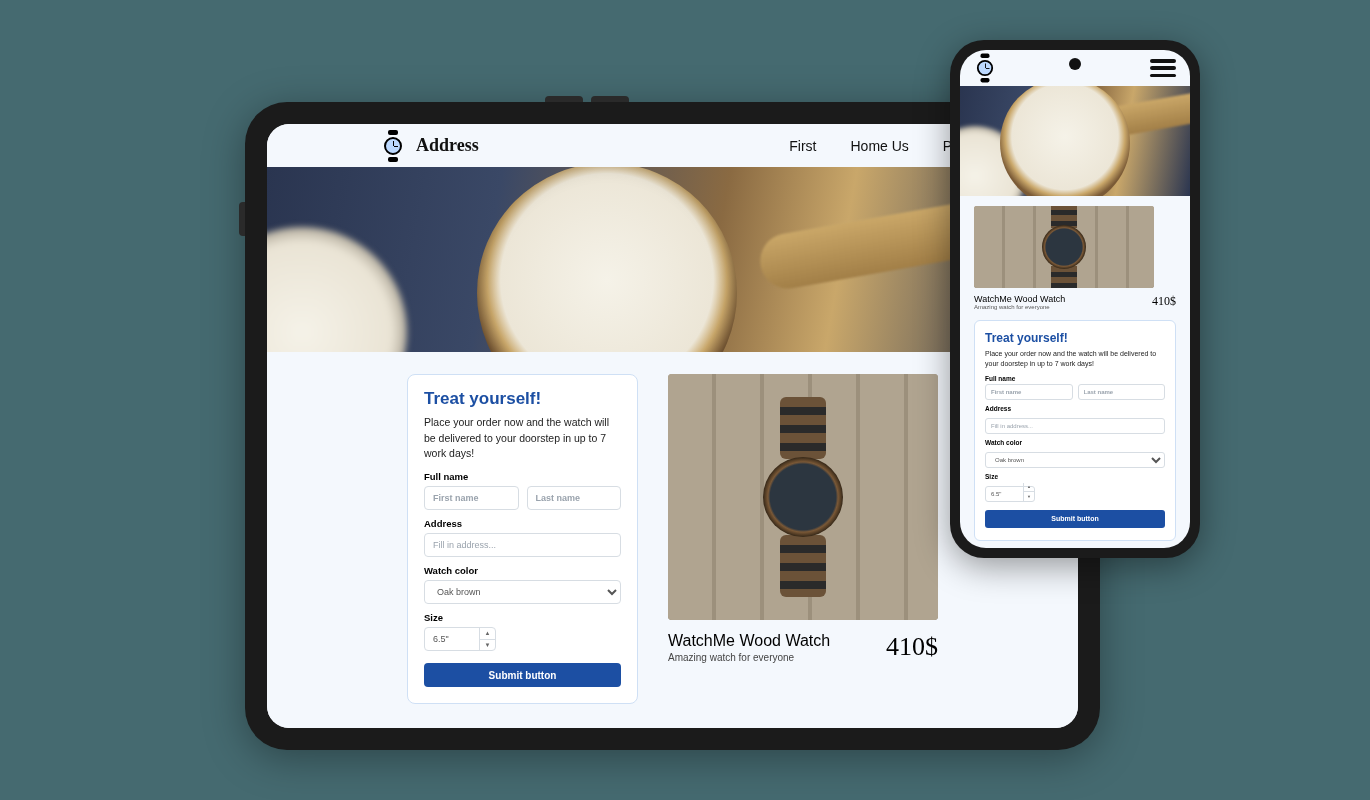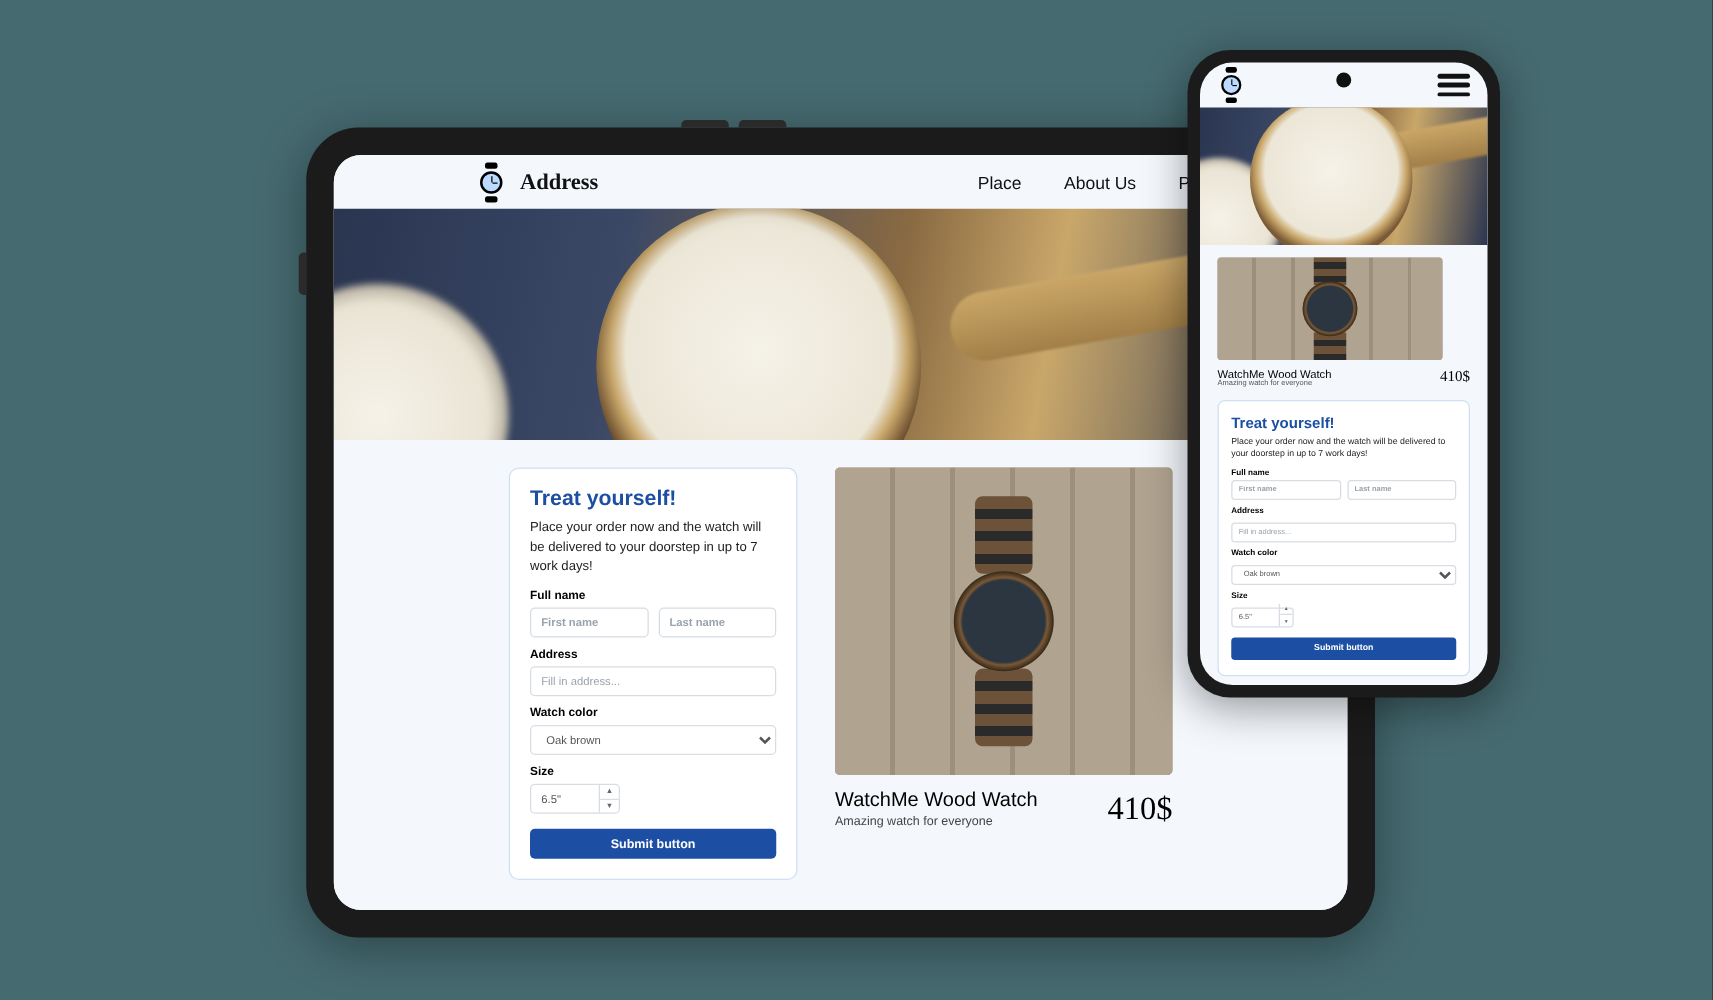--- a/index.html
+++ b/index.html
@@ -278,22 +278,22 @@
     <div class="t-header">
       <div class="t-brand">
         <span class="watch-icon">
           <span class="strap-t"></span>
             <span class="face"></span>
             <span class="strap-b"></span>
         </span>
         <span>Address</span>
       </div>
       <div class="t-nav">
-        <span>Place</span>
-        <span>About Us</span>
+        <span>First</span>
+        <span>Home Us</span>
         <span>Products</span>
         <span>Co</span>
       </div>
     </div>
 
     <div class="t-hero">
       <div class="strap"></div>
         <div class="dial2"></div>
         <div class="dial"></div>
     </div>

